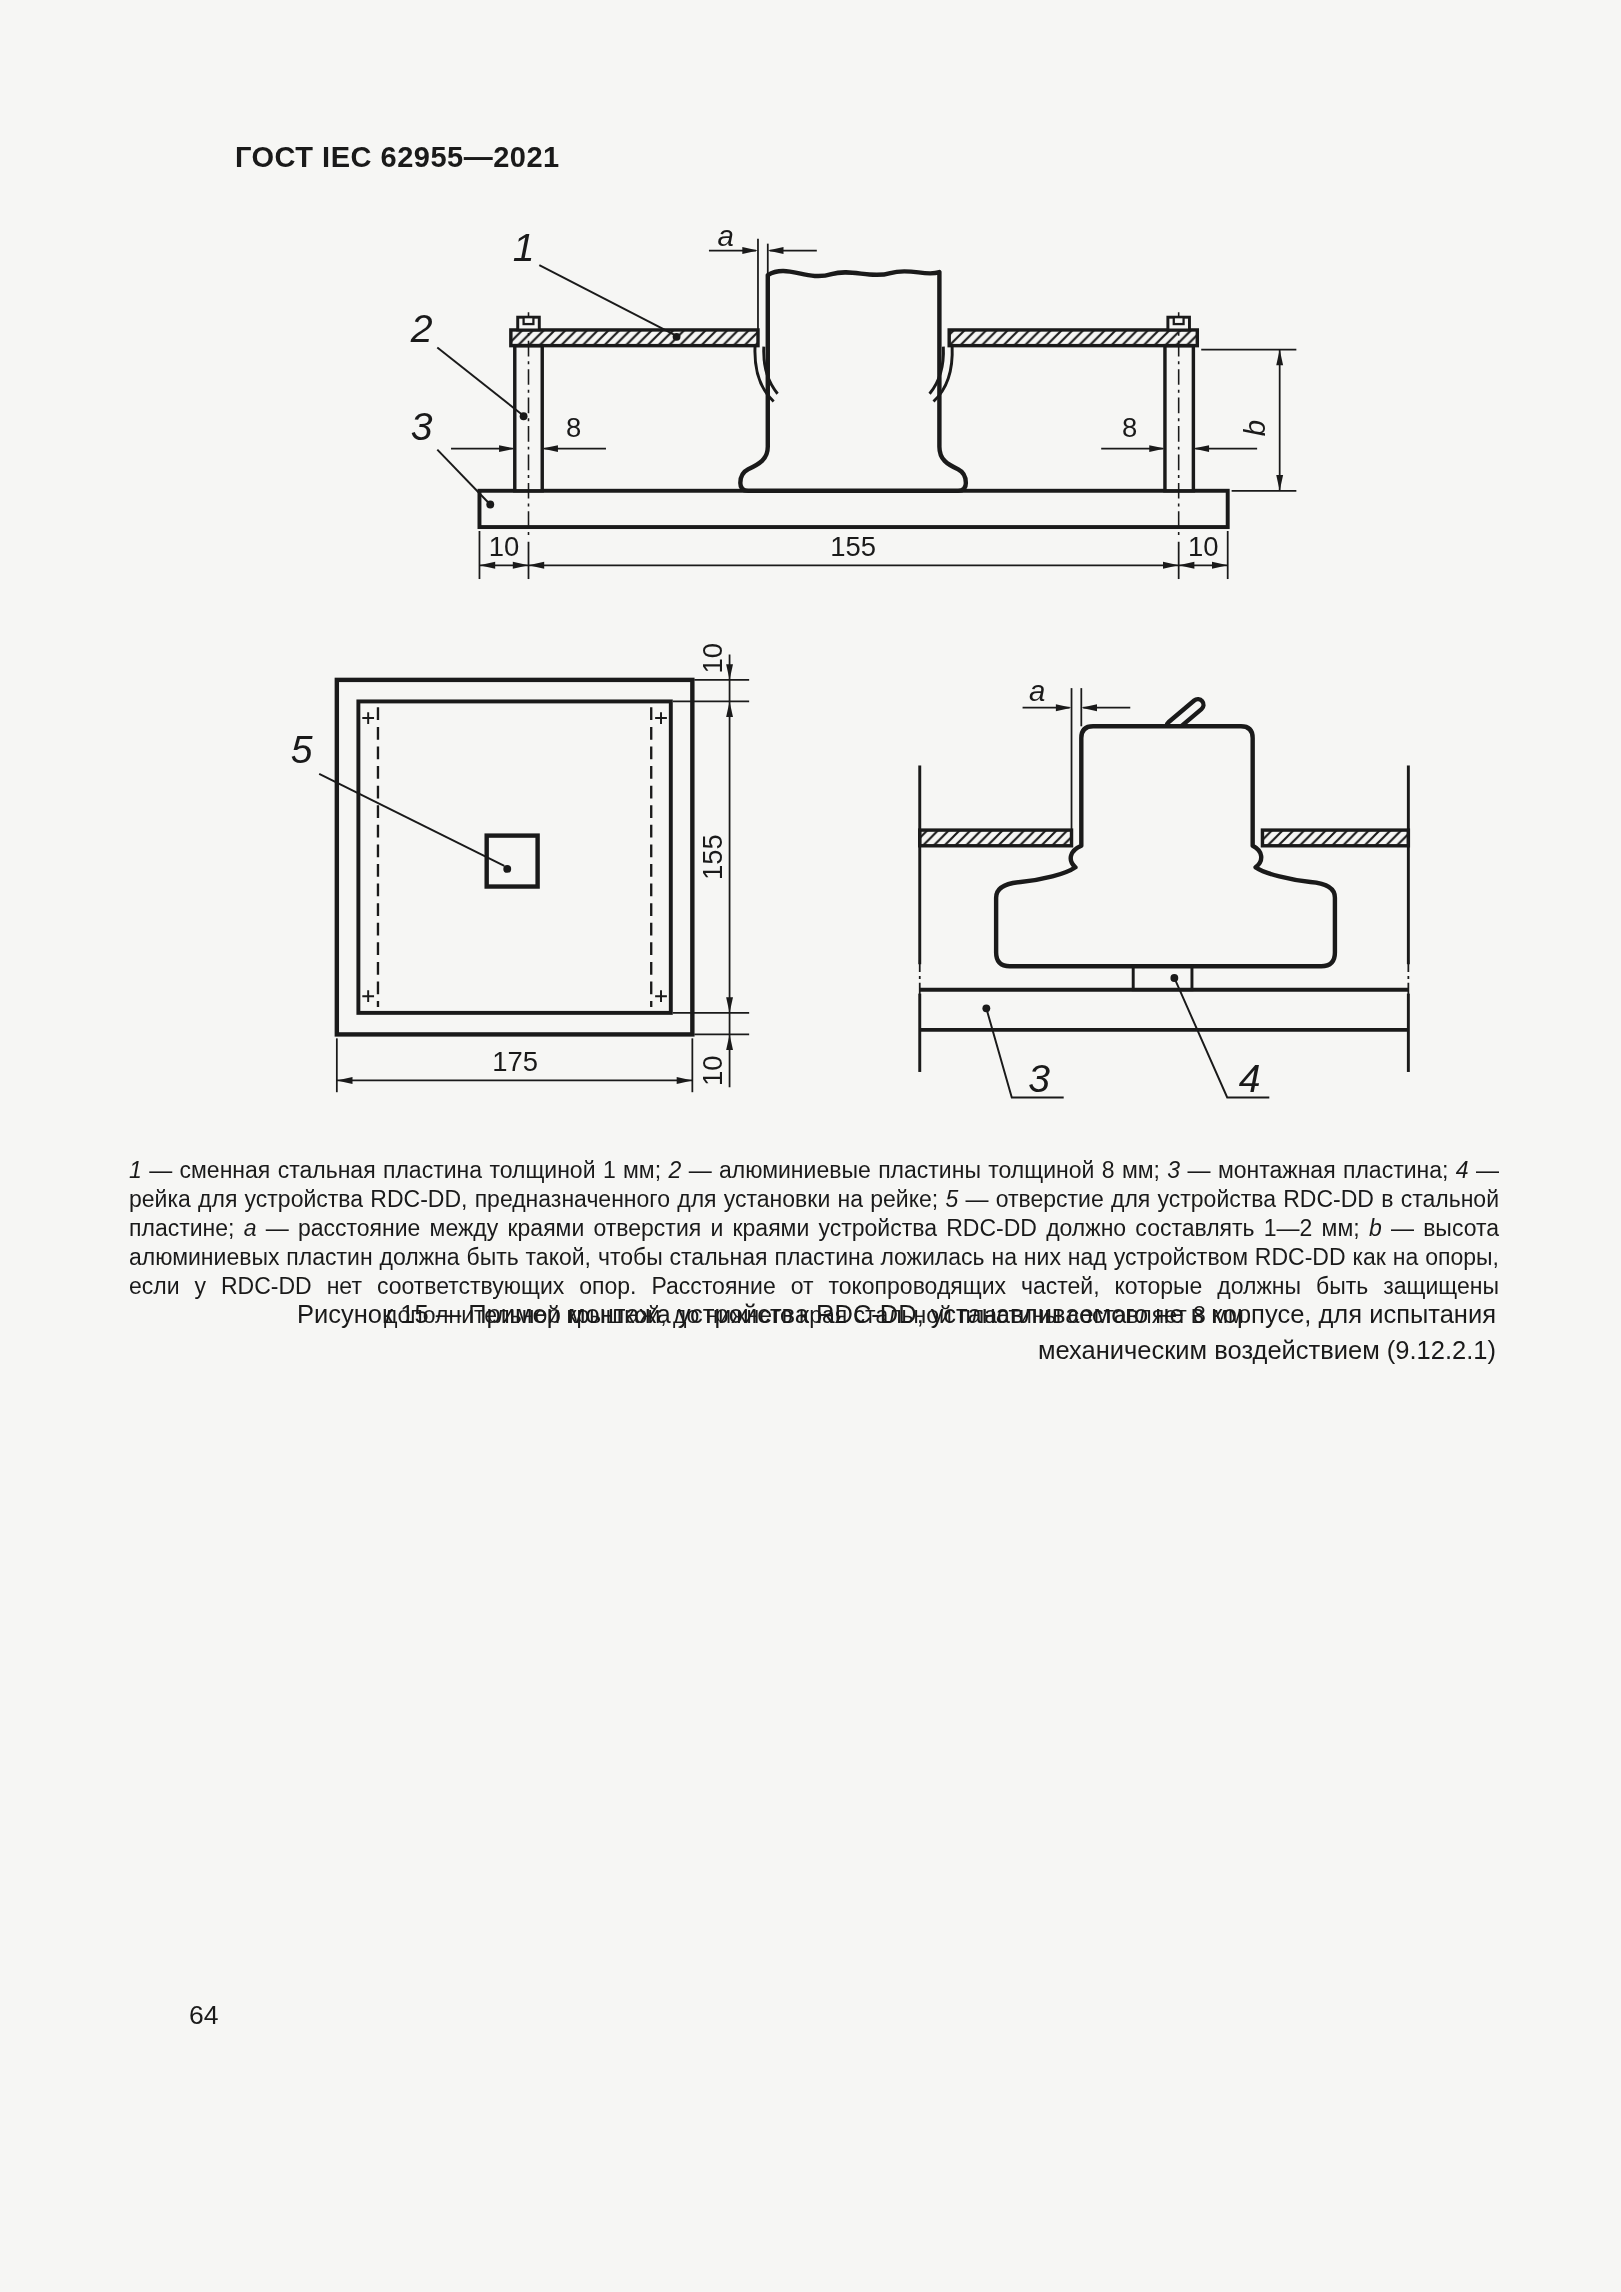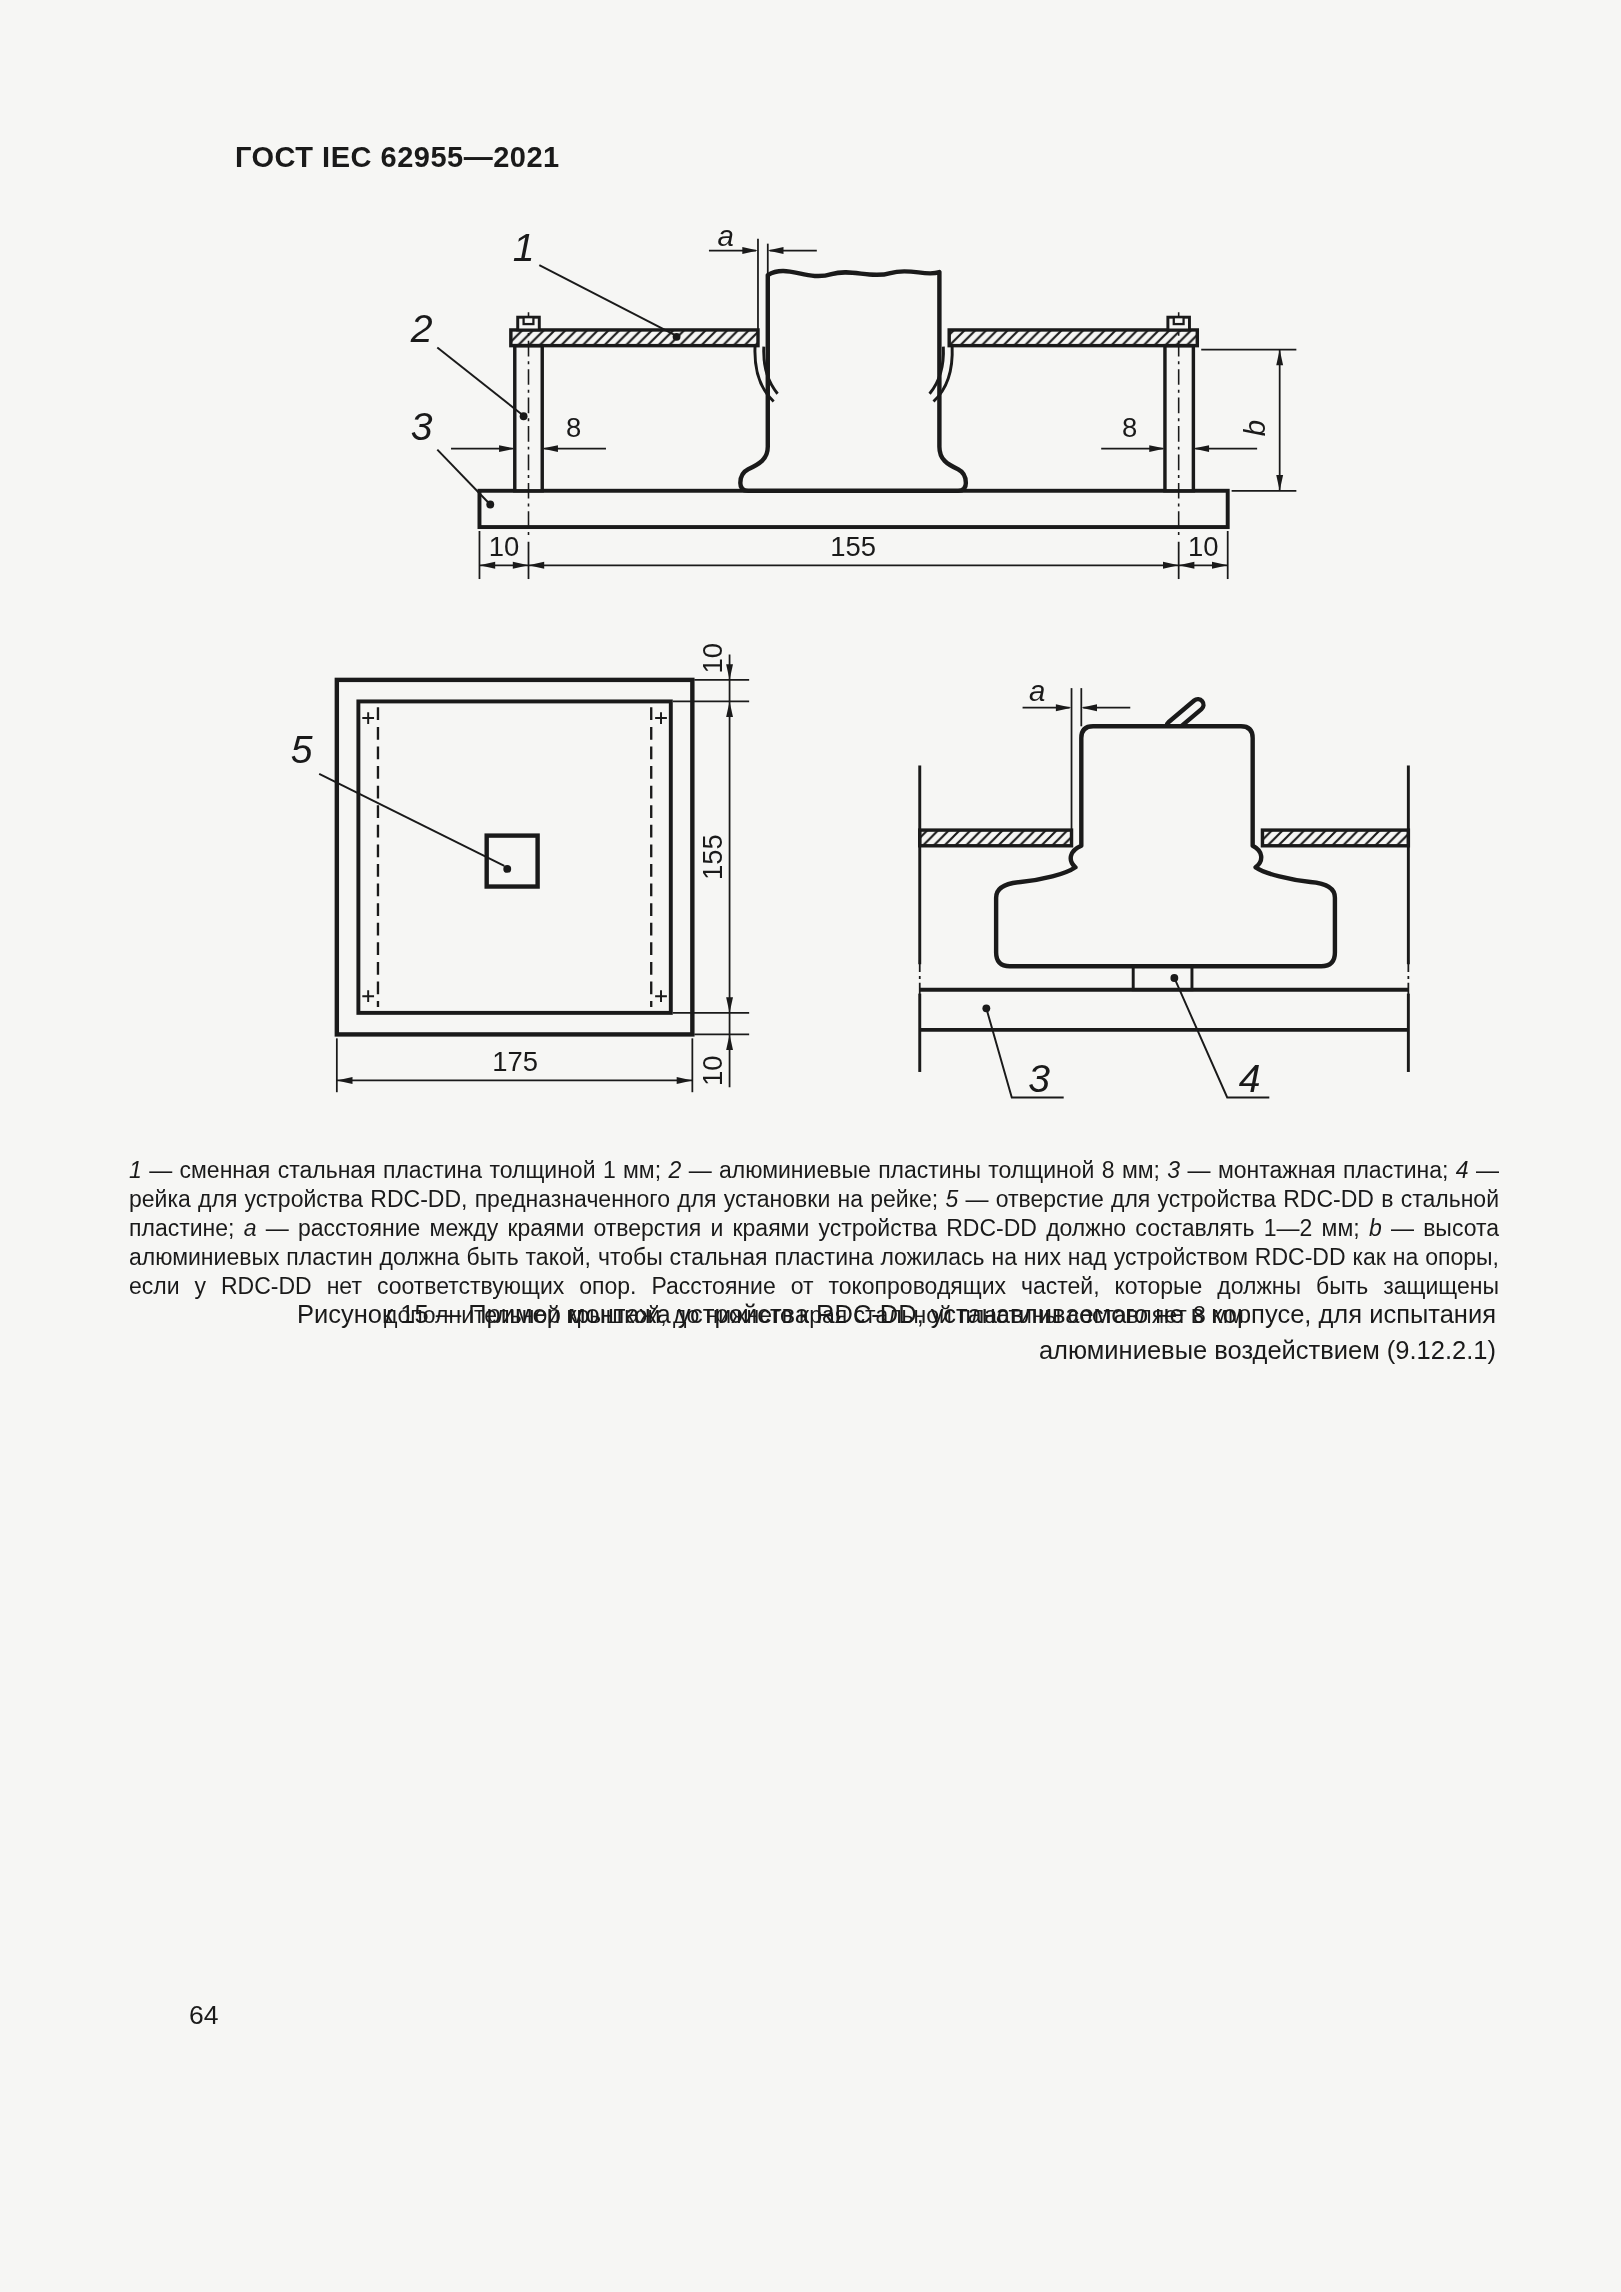--- a/index.html
+++ b/index.html
@@ -241,19 +241,19 @@
     <circle cx="1006" cy="1029" r="4" fill="#1a1a1a"></circle>
     <circle cx="1198" cy="998" r="4" fill="#1a1a1a"></circle>
     <text class="lbl" x="1060" y="1114" text-anchor="middle">3</text>
     <text class="lbl" x="1275" y="1114" text-anchor="middle">4</text>
   </svg>
 
   <p class="legend"><span class="it">1</span><span> — сменная стальная пластина толщиной 1 мм; </span><span class="it">2</span><span> — алюминиевые пластины толщиной 8 мм; </span><span class="it">3</span><span> — монтажная пластина; </span><span class="it">4</span><span> — рейка для устройства RDC-DD, предназначенного для установки на рейке; </span><span class="it">5</span><span> — отверстие для устройства RDC-DD в стальной пластине; </span><span class="it">a</span><span> — расстояние между краями отверстия и краями устройства RDC-DD должно составлять 1—2 мм; </span><span class="it">b</span><span> — высота алюминиевых пластин должна быть такой, чтобы стальная пластина ложилась на них над устройством RDC-DD как на опоры, если у RDC-DD нет соответствующих опор. Расстояние от токопроводящих частей, которые должны быть защищены дополнительной крышкой, до нижнего края стальной пластины составляет 8 мм</span></p>
 
   <div class="caption">
     <span>Рисунок 15 — Пример монтажа устройства RDC-DD, устанавливаемого не в корпусе, для испытания</span><br>
-    <span>алюминиевые воздействием (9.12.2.1)</span>
+    <span>механическим воздействием (9.12.2.1)</span>
   </div>
 
   <div class="pagenum">64</div>
 
 </div>
 
 
 </body></html>

